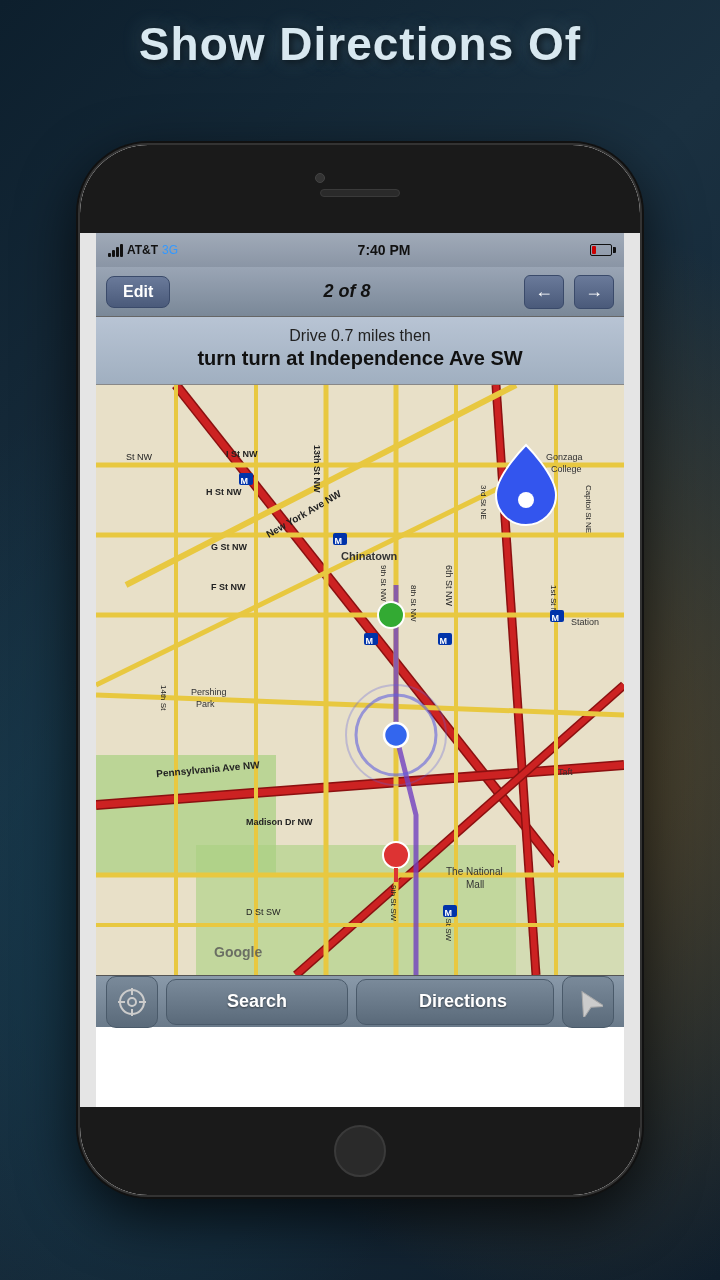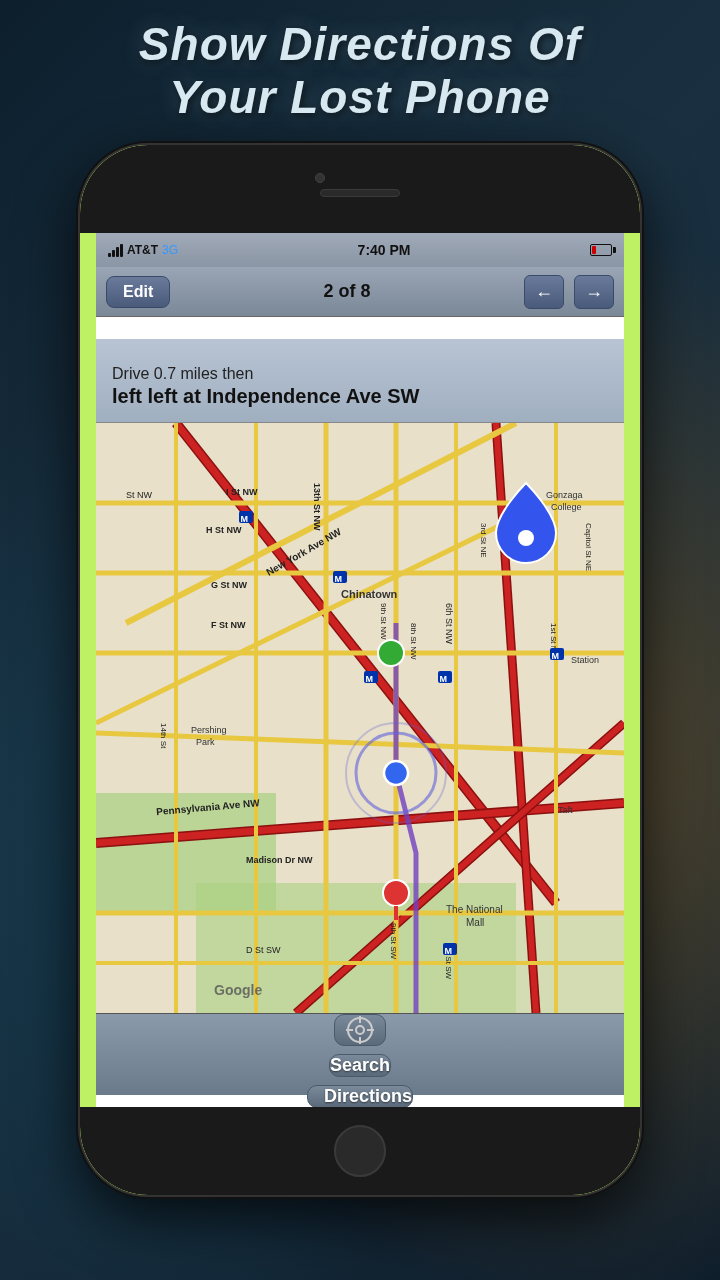--- a/index.html
+++ b/index.html
@@ -29,33 +29,32 @@
       left: 0; right: 0;
       text-align: center;
       z-index: 10;
     }
     .title-text {
       font-size: 46px;
       font-weight: 900;
       color: #d8e8f0;
       text-shadow: 2px 2px 8px rgba(0,0,0,0.7), 0 0 20px rgba(150,200,220,0.3);
       line-height: 1.15;
-      font-style: italic;
       letter-spacing: 1px;
     }
 
     
     .phone-frame {
       position: absolute;
       top: 145px;
       left: 50%;
       transform: translateX(-50%);
       width: 560px;
       height: 1050px;
-      background: #bef264;
+      background: #e5e5e5;
       border-radius: 68px;
       box-shadow: 0 0 0 2px #333, 0 0 0 4px #111, 0 20px 60px rgba(0,0,0,0.8);
       z-index: 5;
       overflow: hidden;
     }
 
     
     .phone-top-bezel {
       position: absolute;
       top: 0; left: 0; right: 0;
@@ -197,40 +196,41 @@
       font-size: 16px;
       font-weight: bold;
       cursor: pointer;
     }
     .step-counter {
       flex: 1;
       text-align: center;
       font-size: 18px;
       font-weight: bold;
       color: #111;
+      font-style: italic;
     }
     .nav-arrow {
       width: 40px; height: 34px;
       background: linear-gradient(180deg, #6a7a9a 0%, #4a5a7a 100%);
       border: 1px solid #3a4a6a;
       border-radius: 6px;
       display: flex;
       align-items: center;
       justify-content: center;
       cursor: pointer;
       color: white;
       font-size: 18px;
     }
 
     
     .directions-banner {
       background: linear-gradient(180deg, #b8c4d4 0%, #a0afc0 100%);
-      padding: 26px 16px 14px;
+      padding: 10px 16px 14px;
+      text-align: center;
       border-bottom: 1px solid #888;
-      margin-top: 22px;
     }
     .directions-line1 {
       font-size: 16px;
       color: #222;
     }
     .directions-line2 {
       font-size: 20px;
       font-weight: bold;
       color: #111;
       margin-top: 2px;
@@ -246,28 +246,27 @@
     }
 
     
     .map-svg {
       width: 100%;
       height: 100%;
     }
 
     
     .bottom-toolbar {
-      height: 82px;
+      height: 52px;
       background: linear-gradient(180deg, #8a9aaa 0%, #6a7a8a 100%);
       display: flex;
       align-items: center;
       padding: 0 10px;
       gap: 8px;
       border-top: 1px solid #555;
-      flex-direction: column;
     }
     .location-btn {
       width: 52px; height: 52px;
       background: linear-gradient(180deg, #7a8a9a 0%, #5a6a7a 100%);
       border-radius: 10px;
       border: 1px solid #4a5a6a;
       display: flex;
       align-items: center;
       justify-content: center;
       cursor: pointer;
@@ -313,21 +312,20 @@
     }
   </style>
 </head>
 <body>
 
 <div class="bg-overlay"></div>
 
 <div class="title-area">
   <div class="title-text">
     <span>Show Directions Of</span><br>
-    <span>Your Lost Phone</span>
   </div>
 </div>
 
 <div class="phone-frame">
 
   <div class="phone-top-bezel">
     <div class="phone-camera"></div>
     <div class="phone-speaker"></div>
   </div>
 
@@ -352,21 +350,21 @@
 
     <div class="nav-bar">
       <button class="edit-btn">Edit</button>
       <div class="step-counter">2 of 8</div>
       <div class="nav-arrow">←</div>
       <div class="nav-arrow">→</div>
     </div>
 
     <div class="directions-banner">
       <div class="directions-line1">Drive 0.7 miles then</div>
-      <div class="directions-line2">left left at Independence Ave SW</div>
+      <div class="directions-line2">turn turn at Independence Ave SW</div>
     </div>
 
     <div class="map-area">
       <svg class="map-svg" viewBox="0 0 528 590" xmlns="http://www.w3.org/2000/svg">
 
         <rect width="528" height="590" fill="#e8e0c8"></rect>
 
         <rect x="0" y="370" width="180" height="120" fill="#a8d080" opacity="0.7"></rect>
         <rect x="100" y="460" width="320" height="130" fill="#a8d080" opacity="0.6"></rect>
         <rect x="420" y="490" width="108" height="100" fill="#c0d8a0" opacity="0.5"></rect>

